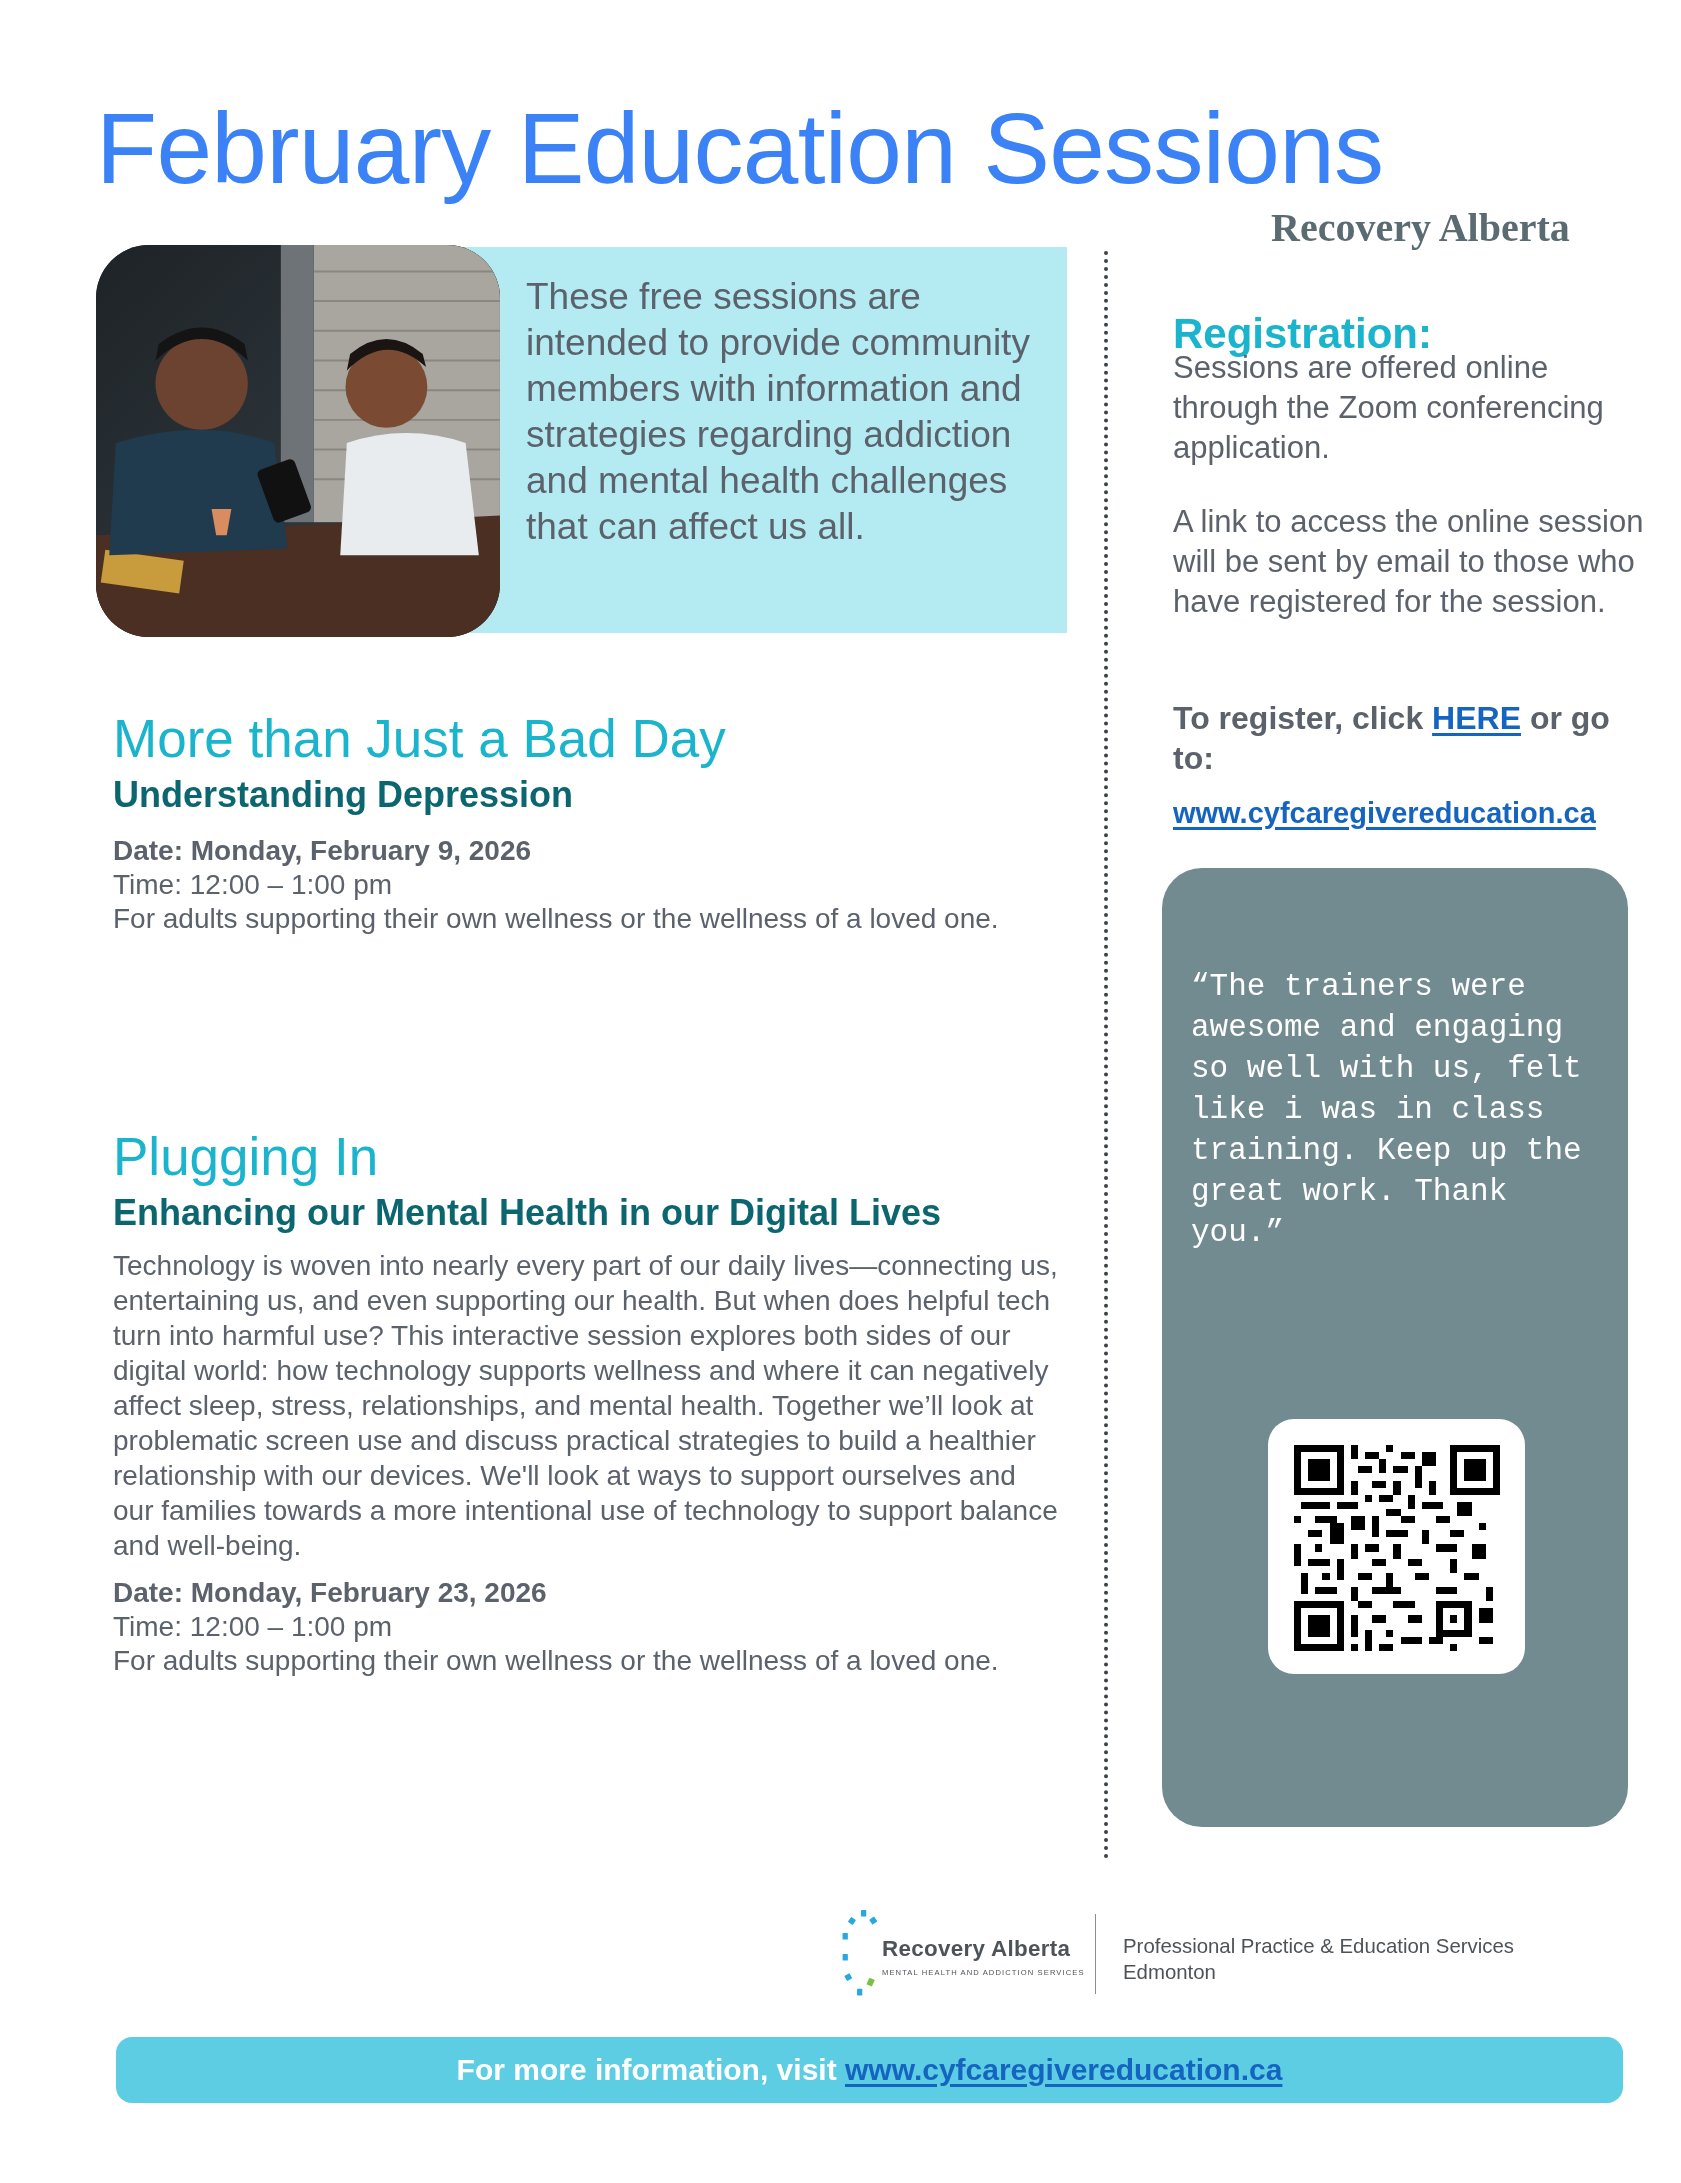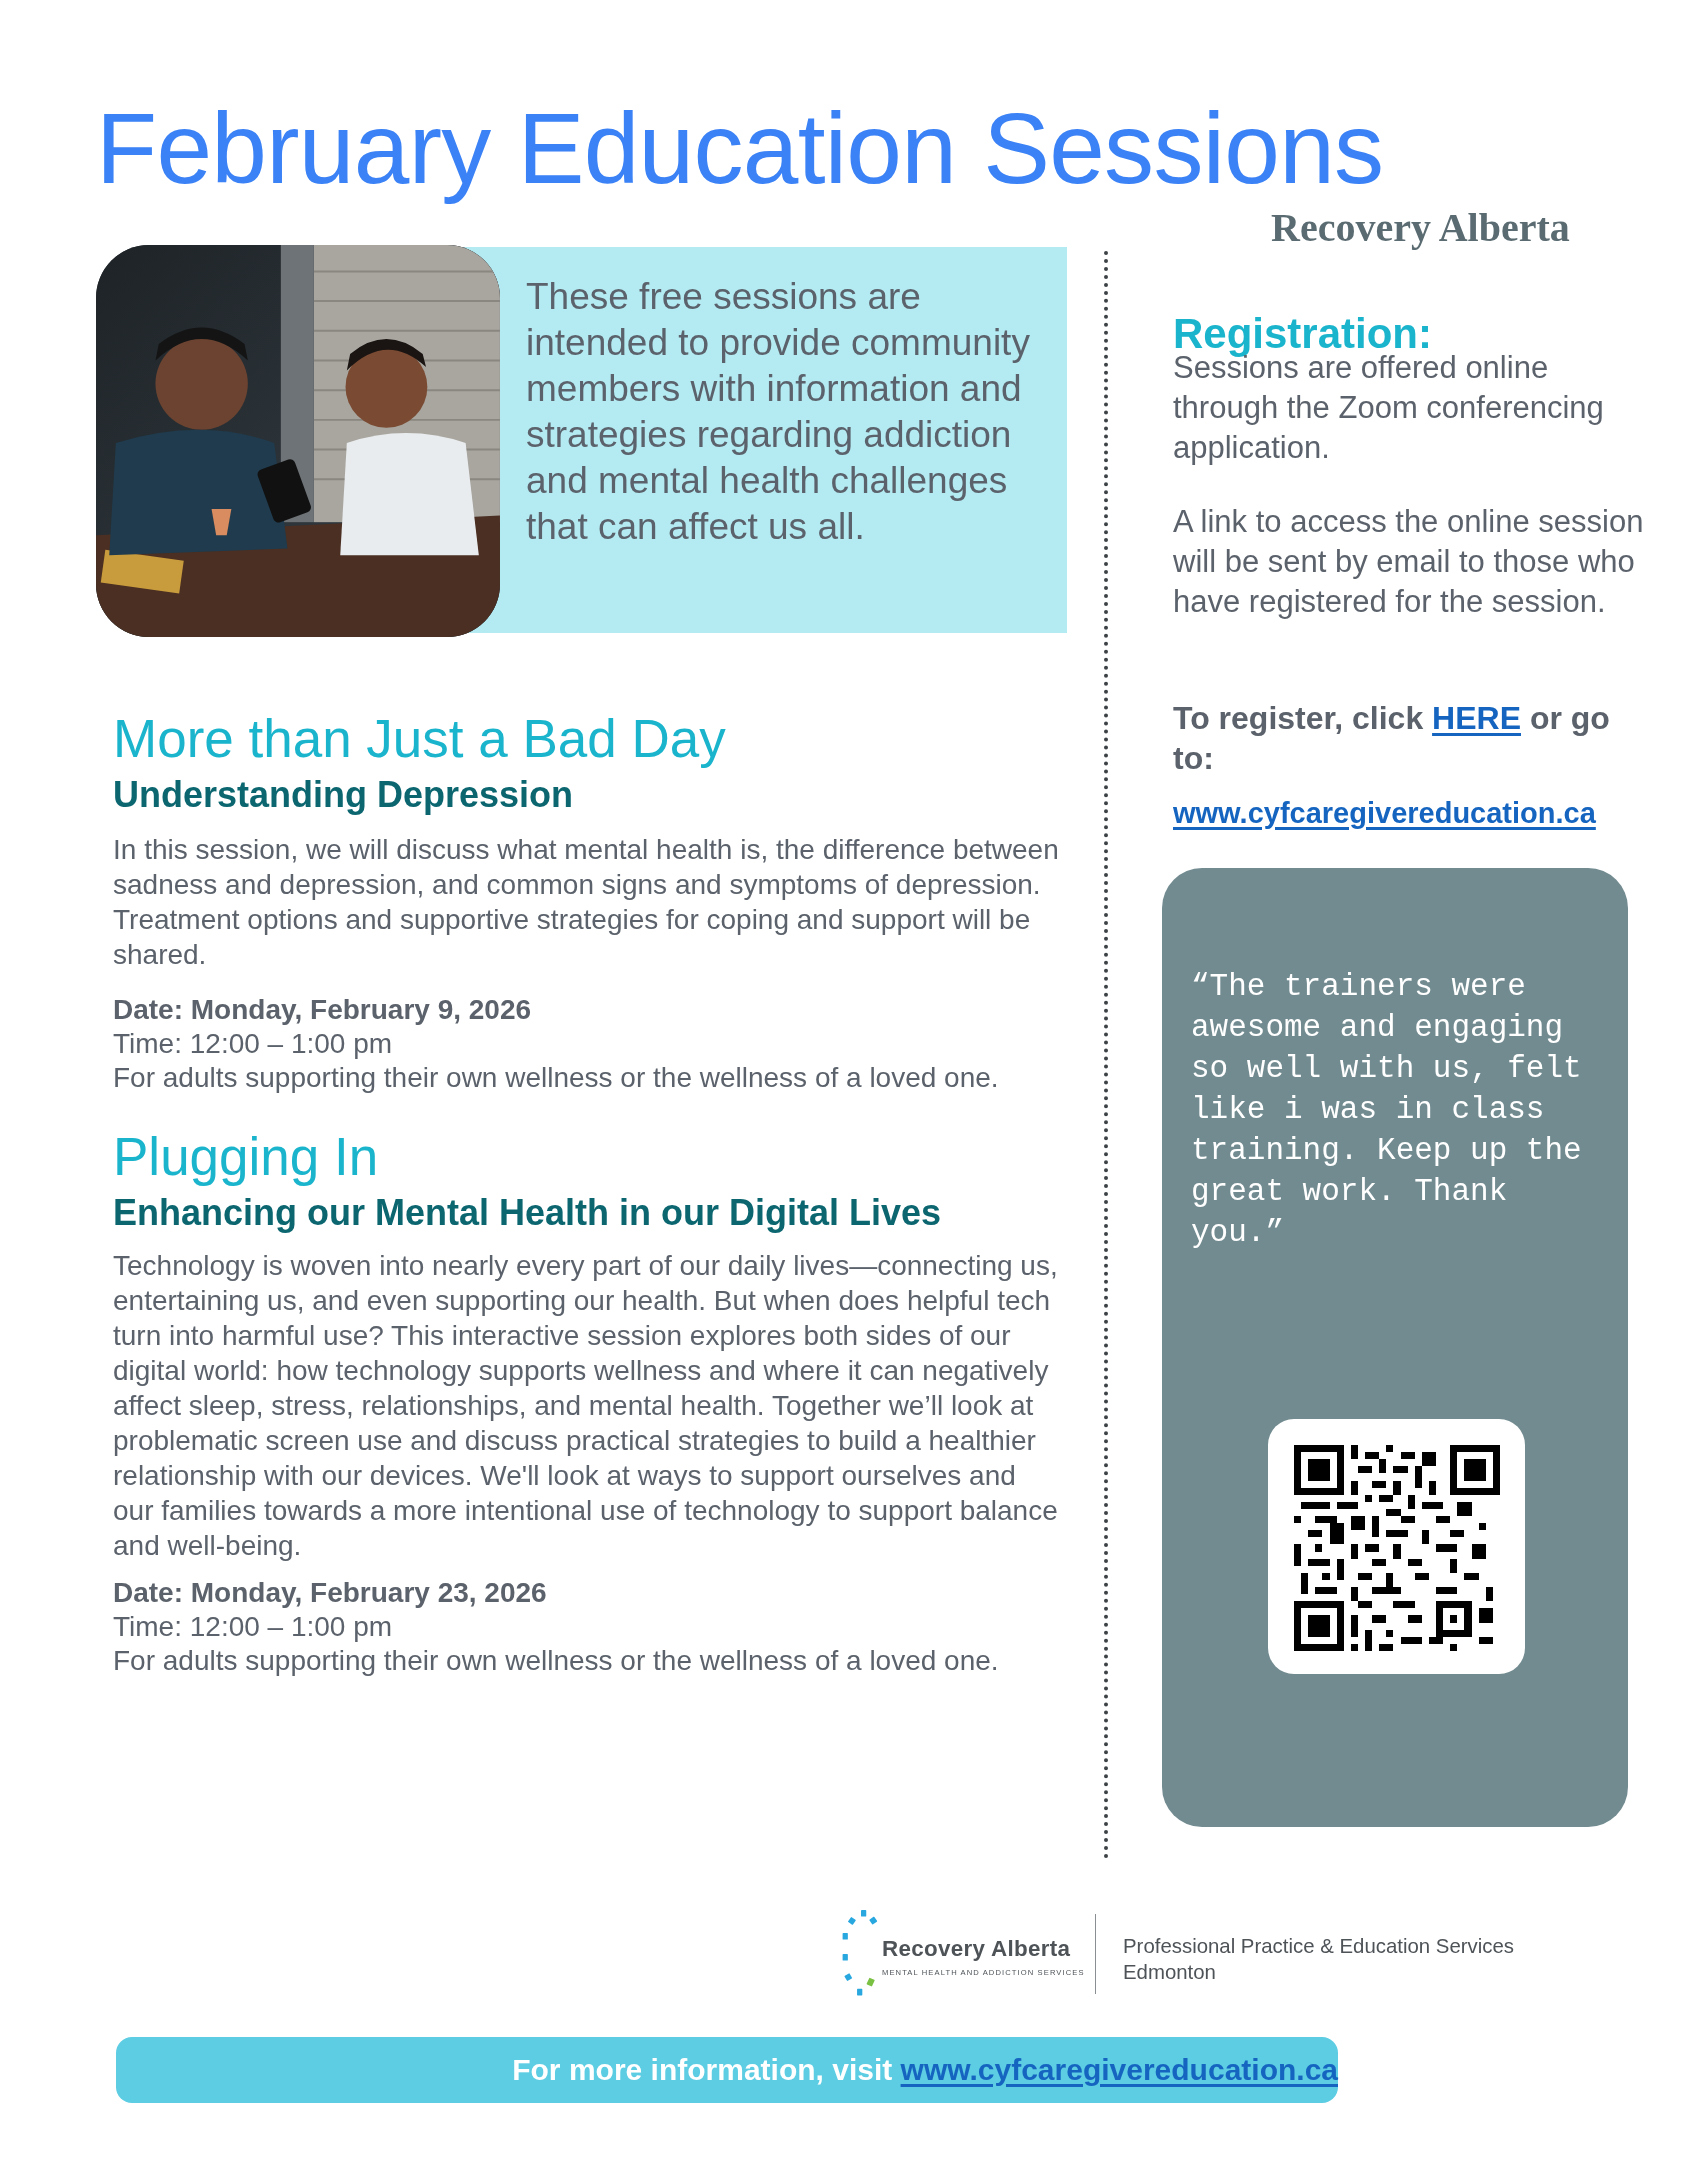--- a/index.html
+++ b/index.html
@@ -43,22 +43,22 @@
     .qr-card { left: 106px; top: 551px; width: 257px; height: 255px; background: #ffffff; border-radius: 26px; }
     .qr { left: 26px; top: 26px; width: 206px; height: 206px; }
 
     
     .logo { left: 841px; top: 1910px; width: 251px; height: 92px; }
     .logo-name { left: 41px; top: 26px; font-size: 22.4px; font-weight: bold; color: #4e5358; white-space: nowrap; letter-spacing: 0.3px; }
     .logo-tag { left: 41px; top: 58px; font-size: 7.6px; color: #4e5358; letter-spacing: 1.1px; white-space: nowrap; }
     .footer-sep { left: 1095px; top: 1914px; width: 1.3px; height: 80px; background: #8a8f93; }
     .footer-dept { left: 1123px; top: 1933px; font-size: 20.4px; line-height: 26px; color: #4e5358; white-space: nowrap; }
 
-    .info-bar { left: 116px; top: 2037px; width: 1222px; height: 66px; background: #5ccde3; border-radius: 16px;
-                display: flex; align-items: center; justify-content: flex-end; }
+    .info-bar { left: 116px; top: 2037px; width: 1507px; height: 66px; background: #5ccde3; border-radius: 16px;
+                display: flex; align-items: center; justify-content: center; }
     .info-text { font-size: 30px; font-weight: bold; color: #ffffff; white-space: nowrap; }
     .info-link { color: #1565c0; text-decoration: underline; text-decoration-thickness: 3.3px; text-underline-offset: 4px; }
   </style>
 </head>
 <body>
 
 <div class="abs page-title">February Education Sessions</div>
 <div class="abs brand-serif">Recovery Alberta</div>
 
 <div class="abs intro-bg"></div>
@@ -101,21 +101,20 @@
     <path d="M175 400 L205 400 L198 440 L182 440 Z" fill="#d98c5f"></path>
   </svg>
 </div>
 <div class="abs intro-text">These free sessions are intended to provide community members with information and strategies regarding addiction and mental health challenges that can affect us all.</div>
 
 <div class="abs divider"></div>
 
 <div class="abs" style="left:113px; top:712px; width:963px;">
   <div class="session-title">More than Just a Bad Day</div>
   <div class="session-sub" style="margin-top:12px;">Understanding Depression</div>
-  <div class="session-body" style="margin-top:18.5px;">In this session, we will discuss what mental health is, the difference between sadness and depression, and common signs and symptoms of depression. Treatment options and supportive strategies for coping and support will be shared.</div>
   <div class="session-date" style="margin-top:21px;">Date: Monday, February 9, 2026</div>
   <div class="session-meta">Time: 12:00 – 1:00 pm</div>
   <div class="session-meta">For adults supporting their own wellness or the wellness of a loved one.</div>
 </div>
 
 <div class="abs" style="left:113px; top:1130px; width:963px;">
   <div class="session-title">Plugging In</div>
   <div class="session-sub" style="margin-top:12px;">Enhancing our Mental Health in our Digital Lives</div>
   <div class="session-body" style="margin-top:17px; width:950px;">Technology is woven into nearly every part of our daily lives—connecting us, entertaining us, and even supporting our health. But when does helpful tech turn into harmful use?  This interactive session explores both sides of our digital world: how technology supports wellness and where it can negatively affect sleep, stress, relationships, and mental health. Together we’ll look at problematic screen use and discuss practical strategies to build a healthier relationship with our devices.  We'll look at ways to support ourselves and our families towards a more intentional use of technology to support balance and well-being.</div>
   <div class="session-date" style="margin-top:13px;">Date: Monday, February 23, 2026</div>

